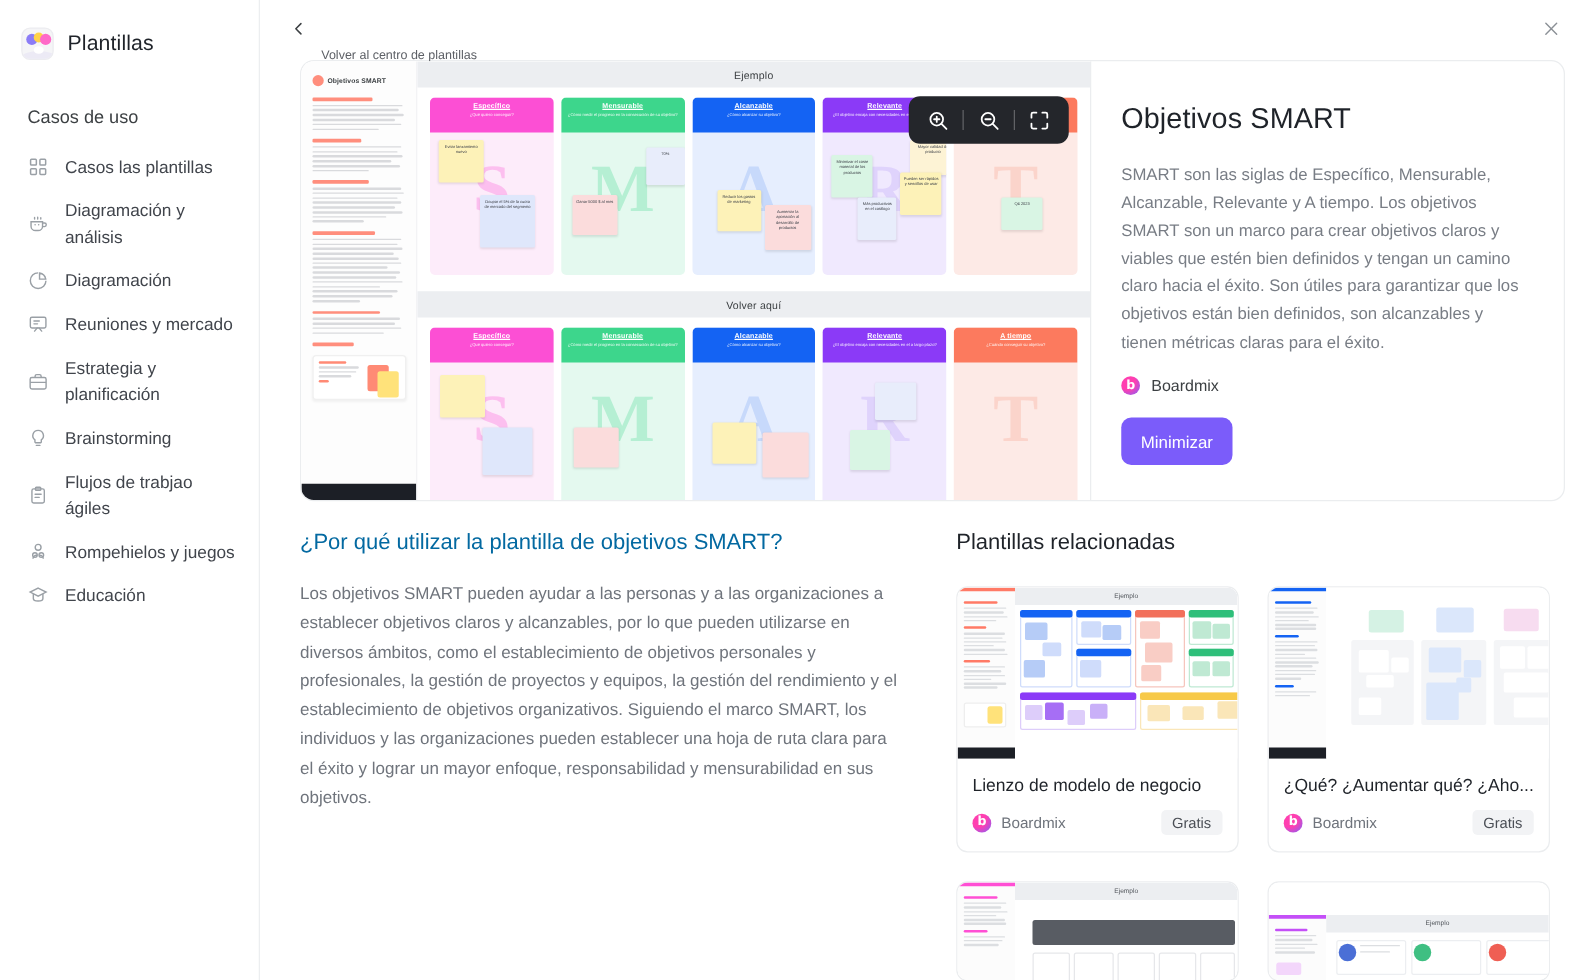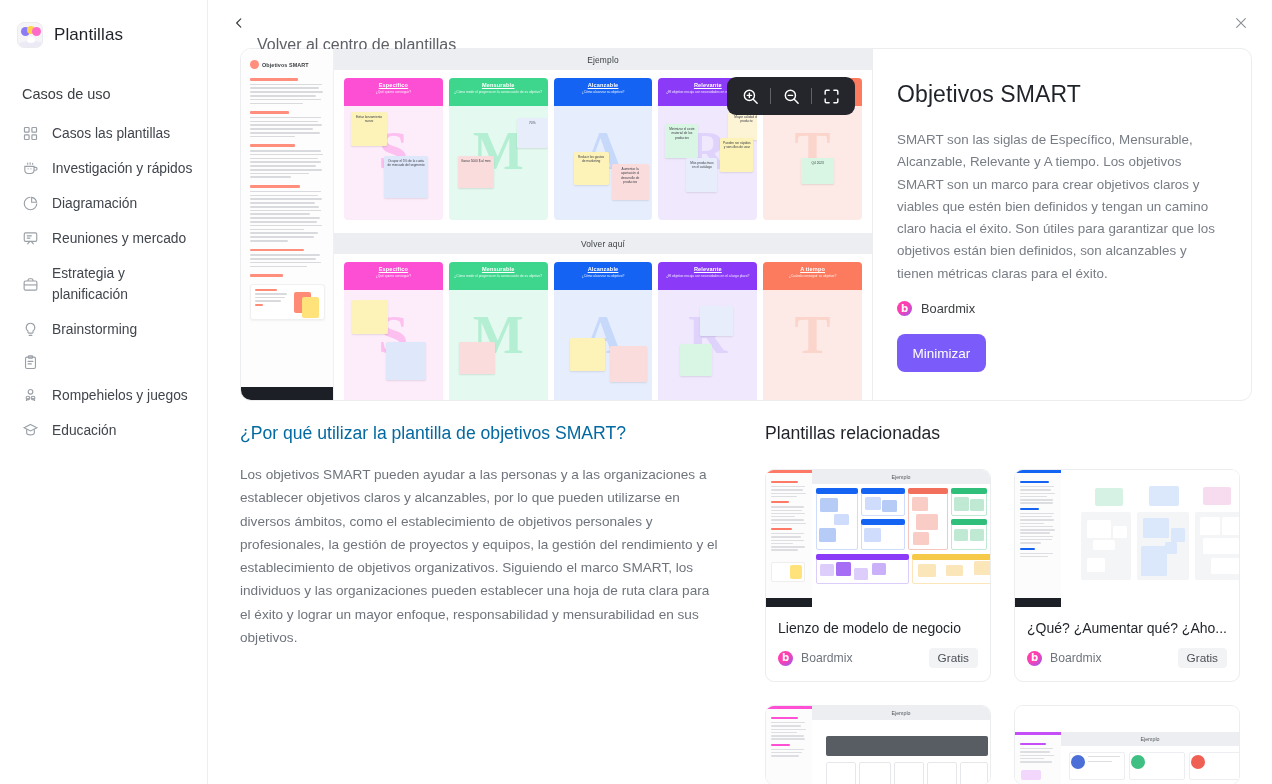--- a/index.html
+++ b/index.html
@@ -50,21 +50,21 @@
   }
   .nav-icon { width: 17px; height: 17px; flex: 0 0 17px; color: #9aa0a6; display: block; }
   .nav-icon svg { width: 17px; height: 17px; display: block; }
   .nav-label { font-size: 13.8px; line-height: 21px; color: #41454c; }
 
   
   .main { flex: 1; height: 784px; position: relative; overflow: hidden; background: #fff; }
   .topbar { height: 45px; display: flex; align-items: center; padding: 0 24px 0 24px; position: relative; }
   .back-btn { display: flex; align-items: center; gap: 11px; cursor: pointer; }
   .chev { width: 14px; height: 14px; color: #3c4043; }
-  .back-label { font-size: 16px; color: #5d6066; margin-top: 44px; }
+  .back-label { font-size: 10px; color: #5d6066; margin-top: 44px; }
   .close-btn {
     position: absolute; right: 18px; top: 10px;
     width: 26px; height: 26px; display: flex; align-items: center; justify-content: center;
     cursor: pointer; color: #8b9096; border-radius: 4px;
   }
 
   
   .hero {
     margin: 3px 20px 0 32px;
     height: 353px;
@@ -224,21 +224,21 @@
       <li class="nav-item">
         <span class="nav-icon">
           <svg viewBox="0 0 24 24" fill="none" stroke="currentColor" stroke-width="1.6">
             <path d="M4 9h13v5a5 5 0 0 1-5 5H9a5 5 0 0 1-5-5z"></path>
             <path d="M17 10.5h2.2a2 2 0 0 1 0 4H17"></path>
             <path d="M8 6V4.3M11.5 6V4M15 6V4.6" stroke-linecap="round"></path>
             <circle cx="8.6" cy="12.5" r=".9" fill="currentColor" stroke="none"></circle>
             <circle cx="12.6" cy="12.5" r=".9" fill="currentColor" stroke="none"></circle>
           </svg>
         </span>
-        <span class="nav-label">Investigación y rápidos</span>
+        <span class="nav-label">Diagramación y análisis</span>
       </li>
 
       <li class="nav-item">
         <span class="nav-icon">
           <svg viewBox="0 0 24 24" fill="none" stroke="currentColor" stroke-width="1.6">
             <path d="M12 3.2a8.8 8.8 0 1 0 8.8 8.8"></path>
             <path d="M13.6 3.4A8.5 8.5 0 0 1 20.6 10.3H13.6z"></path>
           </svg>
         </span>
         <span class="nav-label">Diagramación</span>
@@ -277,20 +277,21 @@
       </li>
 
       <li class="nav-item">
         <span class="nav-icon">
           <svg viewBox="0 0 24 24" fill="none" stroke="currentColor" stroke-width="1.6">
             <rect x="5" y="4.4" width="14" height="16" rx="2"></rect>
             <rect x="9" y="2.6" width="6" height="3.4" rx="1"></rect>
             <path d="M8.6 10.5h6.8M8.6 14h4.6" stroke-linecap="round"></path>
           </svg>
         </span>
+        <span class="nav-label">Flujos de trabjao ágiles</span>
       </li>
 
       <li class="nav-item">
         <span class="nav-icon">
           <svg viewBox="0 0 24 24" fill="none" stroke="currentColor" stroke-width="1.6">
             <circle cx="12" cy="6.8" r="3.3"></circle>
             <path d="M6.2 19.8a4 4 0 0 1 4-4h.5"></path>
             <path d="M17.8 19.8a4 4 0 0 0-4-4h-.5"></path>
             <circle cx="8.4" cy="15.6" r="2.6"></circle>
               <circle cx="15.6" cy="15.6" r="2.6"></circle>

